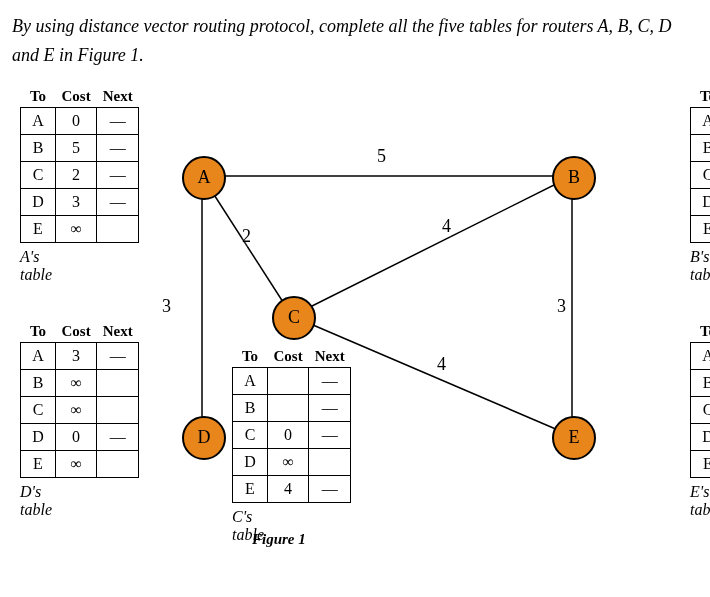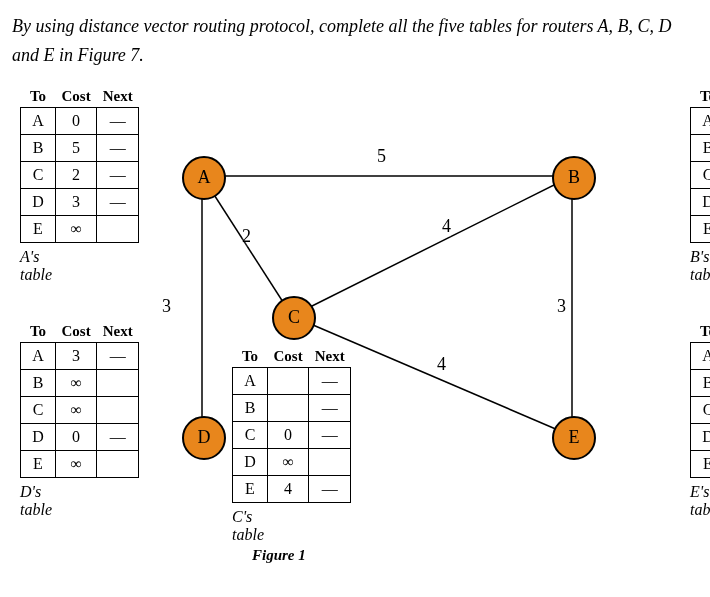--- a/index.html
+++ b/index.html
@@ -83,21 +83,21 @@
       left: 0;
       top: 0;
       width: 430px;
       height: 430px;
       z-index: 1;
     }
   </style>
 </head>
 <body>
 
-<div class="instruction">By using distance vector routing protocol, complete all the five tables for routers A, B, C, D and E in Figure 7.</div>
+<div class="instruction">By using distance vector routing protocol, complete all the five tables for routers A, B, C, D and E in Figure 1.</div>
 
 <div class="main-area">
 
   <div class="diagram">
     <svg class="edges">
 
       <line x1="50" y1="90" x2="420" y2="90" stroke="#000" stroke-width="1.5"></line>
       <line x1="50" y1="90" x2="140" y2="230" stroke="#000" stroke-width="1.5"></line>
       <line x1="50" y1="90" x2="50" y2="350" stroke="#000" stroke-width="1.5"></line>
       <line x1="420" y1="90" x2="140" y2="230" stroke="#000" stroke-width="1.5"></line>
@@ -276,14 +276,14 @@
             <td>D</td>
           </tr>
       <tr>
             <td>E</td>
           </tr>
     </tbody>
       </table>
     <div class="table-caption" style="position:absolute;top:160px;width:100%">E's table</div>
   </div>
 
-  <div class="figure-caption" style="left:240px;top:461px">Figure 1</div>
+  <div class="figure-caption" style="left:240px;top:445px">Figure 1</div>
 </div>
 
 </body></html>

